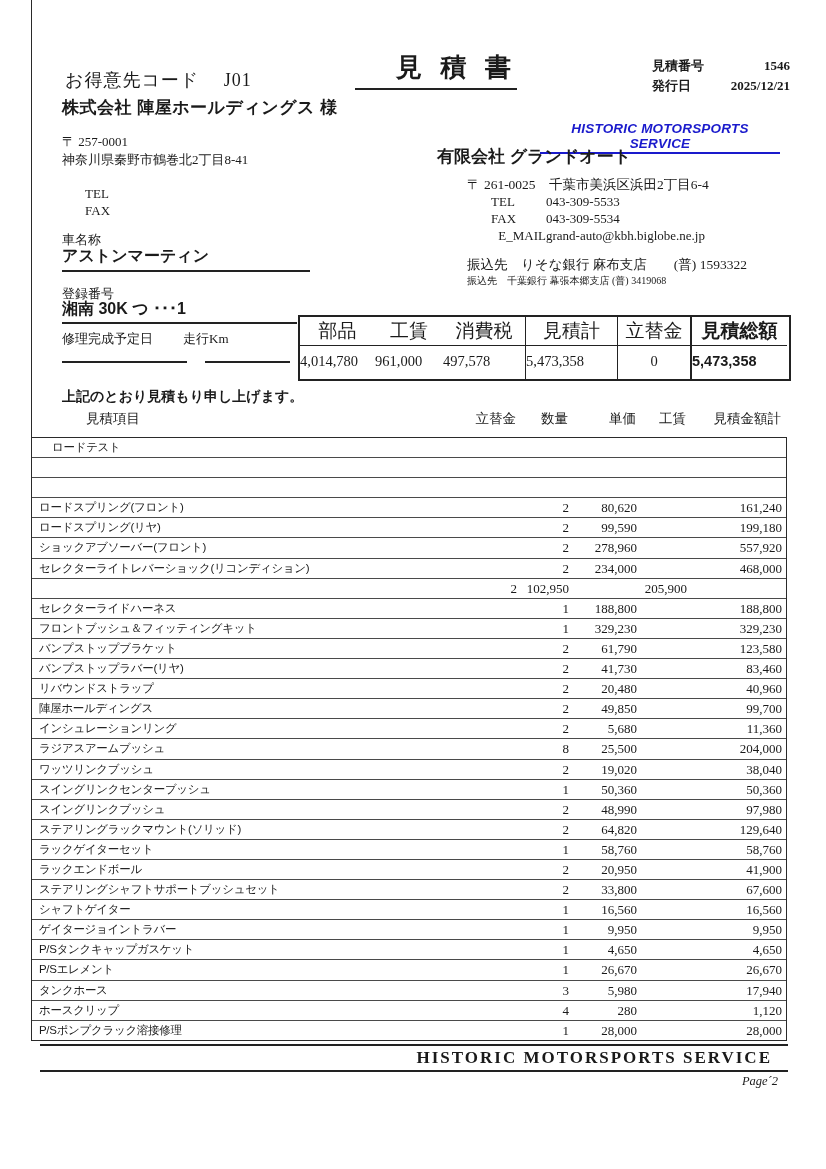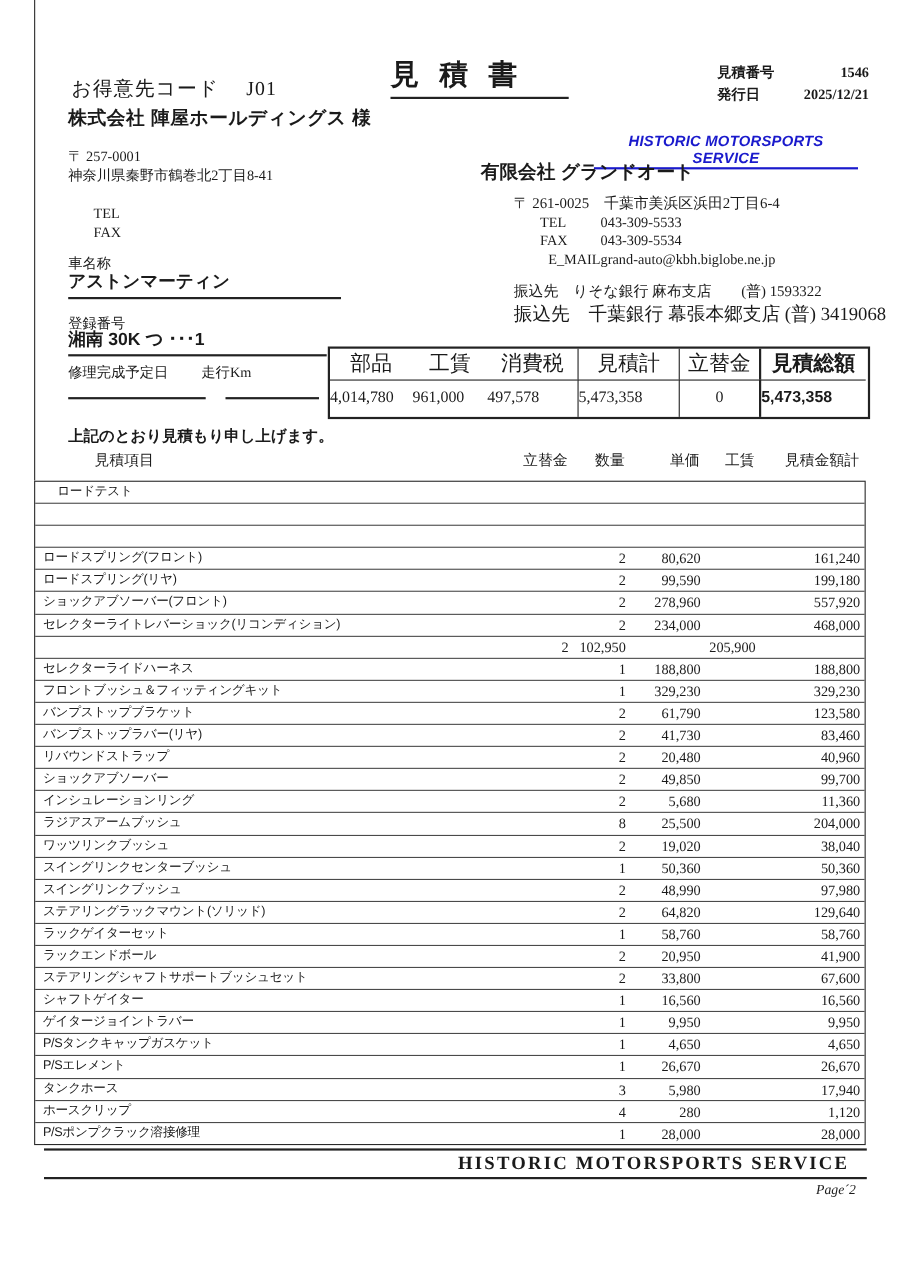--- a/index.html
+++ b/index.html
@@ -11,21 +11,21 @@
   .sans { font-family:"Liberation Sans","DejaVu Sans",sans-serif; }
   .b { font-weight:bold; }
   .i { font-style:italic; }
   .c { text-align:center; }
 
   
   .left-rule { left:31px; top:0; width:0; height:437px; border-left:1.5px solid #2a2a2a; }
 
   .cust-code { left:65px; top:68px; font-size:18px; letter-spacing:1px; }
   .doc-title {
-    left:355px; top:50px; width:162px; text-align:left; font-size:26px; font-weight:bold;
+    left:355px; top:50px; width:162px; text-align:right; font-size:26px; font-weight:bold;
     letter-spacing:6px; border-bottom:2px solid #222; padding-bottom:3px; white-space:nowrap;
   }
   .meta { left:652px; top:56px; width:138px; font-size:13px; }
   .meta-row { display:flex; justify-content:space-between; line-height:20px;font-weight:bold; }
 
   .cust-name { left:62px; top:96px; font-size:17px; letter-spacing:0.5px; }
   .cust-postal { left:62px; top:133px; font-size:13px; }
   .cust-addr { left:62px; top:151px; font-size:13px; }
   .cust-tel { left:85px; top:186px; font-size:13px; }
   .cust-fax { left:85px; top:203px; font-size:13px; }
@@ -33,21 +33,21 @@
   .brand-top { left:540px; top:121px; width:240px; text-align:center; font-size:13.5px;
     border-bottom:2px solid #1a1acc; padding-bottom:1px; letter-spacing:0.2px; }
   .vendor-name { left:437px; top:145px; font-size:17px; }
   .vendor-postal { left:467px; top:176px; font-size:13.5px; }
   .contact-line { font-size:13px; display:flex; }
   .contact-line .lbl { width:55px; }
   .v-tel { left:491px; top:194px; }
   .v-fax { left:491px; top:211px; }
   .v-mail { left:491px; top:228px;text-align:right; }
   .bank1 { left:467px; top:256px; font-size:13.5px; }
-  .bank2 { left:467px; top:274px; font-size:17px; }
+  .bank2 { left:467px; top:274px; font-size:10px; }
 
   .car-label { left:62px; top:231px; font-size:13px; }
   .car-name { left:62px; top:246px; width:248px; font-size:16px; border-bottom:2px solid #222; padding-bottom:3px; }
   .reg-label { left:62px; top:285px; font-size:13px; }
   .reg-no { left:62px; top:299px; width:235px; font-size:16px; border-bottom:2px solid #222; padding-bottom:2px; }
   .repair-line { left:62px; top:330px; font-size:13px; }
   .repair-line .gap { display:inline-block; width:30px; }
   .u1 { left:62px; top:361px; width:125px; border-top:2px solid #222; }
   .u2 { left:205px; top:361px; width:85px; border-top:2px solid #222; }
 
@@ -271,21 +271,21 @@
       </div>
       <div class="item-row items-grid">
         <div class="name ">リバウンドストラップ</div>
         <div class="num"></div>
         <div class="num">2</div>
         <div class="num">20,480</div>
         <div class="num"></div>
         <div class="num">40,960</div>
       </div>
       <div class="item-row items-grid">
-        <div class="name ">ショックアブソーバー</div>
+        <div class="name ">陣屋ホールディングス</div>
         <div class="num"></div>
         <div class="num">2</div>
         <div class="num">49,850</div>
         <div class="num"></div>
         <div class="num">99,700</div>
       </div>
       <div class="item-row items-grid">
         <div class="name ">インシュレーションリング</div>
         <div class="num"></div>
         <div class="num">2</div>

